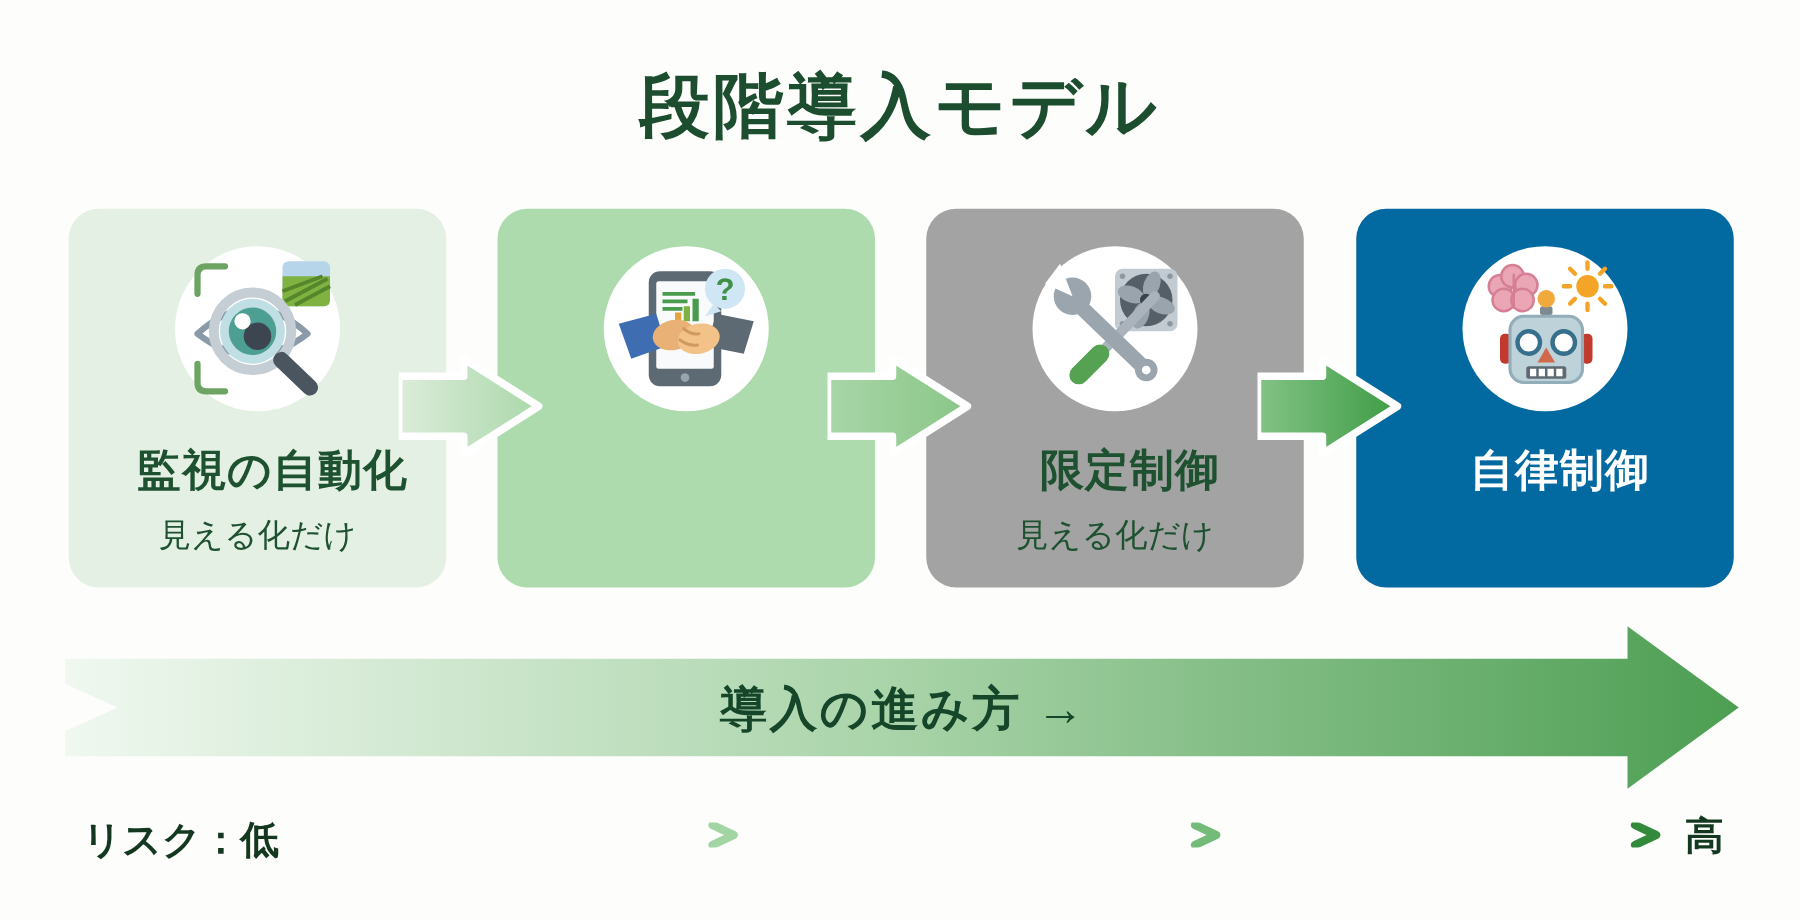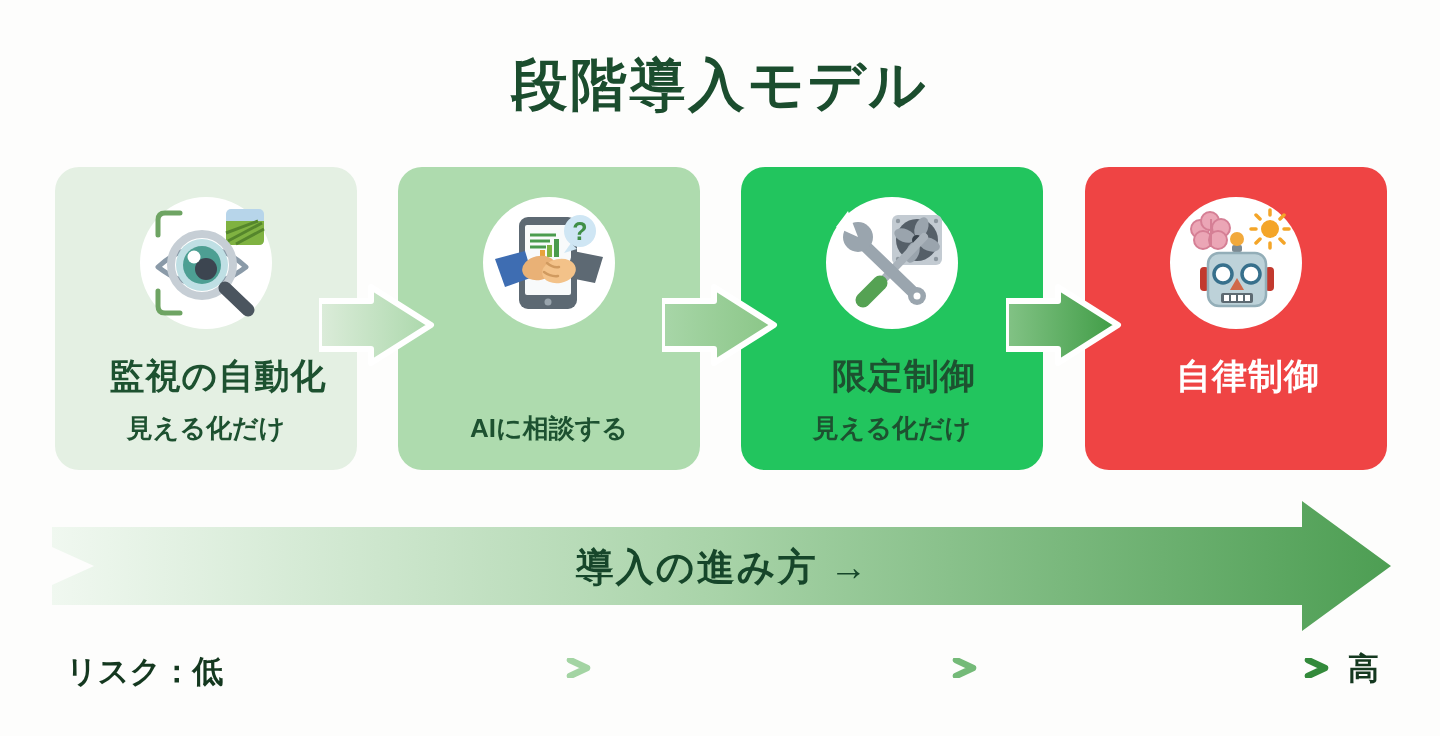--- a/index.html
+++ b/index.html
@@ -13,34 +13,34 @@
     position:absolute;top:48px;left:0;width:1440px;
     text-align:center;font-size:56px;font-weight:800;
     color:#1b4d2e;letter-spacing:3px;
   }
   
   .card{
     position:absolute;top:167px;width:302px;height:303px;border-radius:24px;
   }
   .card-0{left:55px;background:#e4f0e3;}
   .card-1{left:398px;background:#aedbae;}
-  .card-2{left:741px;background:#22c55e;}
-  .card-3{left:1085px;background:#ef4444;}
+  .card-2{left:741px;background:#a3a3a3;}
+  .card-3{left:1085px;background:#0369a1;}
   .icon-circle{
     position:absolute;top:30px;left:50%;margin-left:-66px;
     width:132px;height:132px;border-radius:50%;background:#ffffff;
     display:flex;align-items:center;justify-content:center;
   }
   .card-title{
     position:absolute;top:186px;left:12px;width:100%;text-align:center;
     font-size:35px;font-weight:800;color:#1d5130;letter-spacing:1px;
   }
   .card-subtitle{
     position:absolute;top:244px;left:0;width:100%;text-align:center;
-    font-size:26px;font-weight:700;color:#1d5130;
+    font-size:26px;font-weight:400;color:#1d5130;
   }
   .card-3 .card-title,.card-3 .card-subtitle{color:#ffffff;}
   
   .connector{position:absolute;top:284px;width:116px;height:82px;}
   .connector-1{left:319px;}
   .connector-2{left:662px;}
   .connector-3{left:1006px;}
   
   .progress-arrow-svg{position:absolute;left:50px;top:497px;width:1345px;height:140px;}
   .progress-label{
@@ -109,21 +109,20 @@
           <path d="M88,46 l-7,10 l13,-4 z" fill="#cfe6f4"></path>
           <text x="97" y="43" font-size="25" font-weight="bold" fill="#3f8f46" text-anchor="middle">?</text>
         </g>
         <polygon points="12,62 42,54 50,80 22,90" fill="#3e6db2"></polygon>
         <polygon points="120,60 90,54 82,80 112,86" fill="#5d6973"></polygon>
         <ellipse cx="56" cy="71" rx="17" ry="12" fill="#e9b176" transform="rotate(-12 56 71)"></ellipse>
         <ellipse cx="76" cy="74" rx="17" ry="12" fill="#f3c289" transform="rotate(-12 76 74)"></ellipse>
         <path d="M64,66 q6,5 12,4 M61,75 q7,5 14,4" stroke="#d09a5f" stroke-width="2.5" fill="none" stroke-linecap="round"></path>
       </svg>
     </div>
-    <div class="card-subtitle">AIに相談する</div>
   </div>
 
   <div class="card card-2">
     <div class="icon-circle">
       <svg width="132" height="132" viewBox="0 0 132 132">
         <g>
           <rect x="66" y="18" width="50" height="50" rx="6" fill="#c3cbd2"></rect>
           <circle cx="91" cy="43" r="21" fill="#555f68"></circle>
           <g fill="#9aa4ad">
             <ellipse cx="91" cy="30" rx="6.5" ry="11" transform="rotate(20 91 43)"></ellipse>

